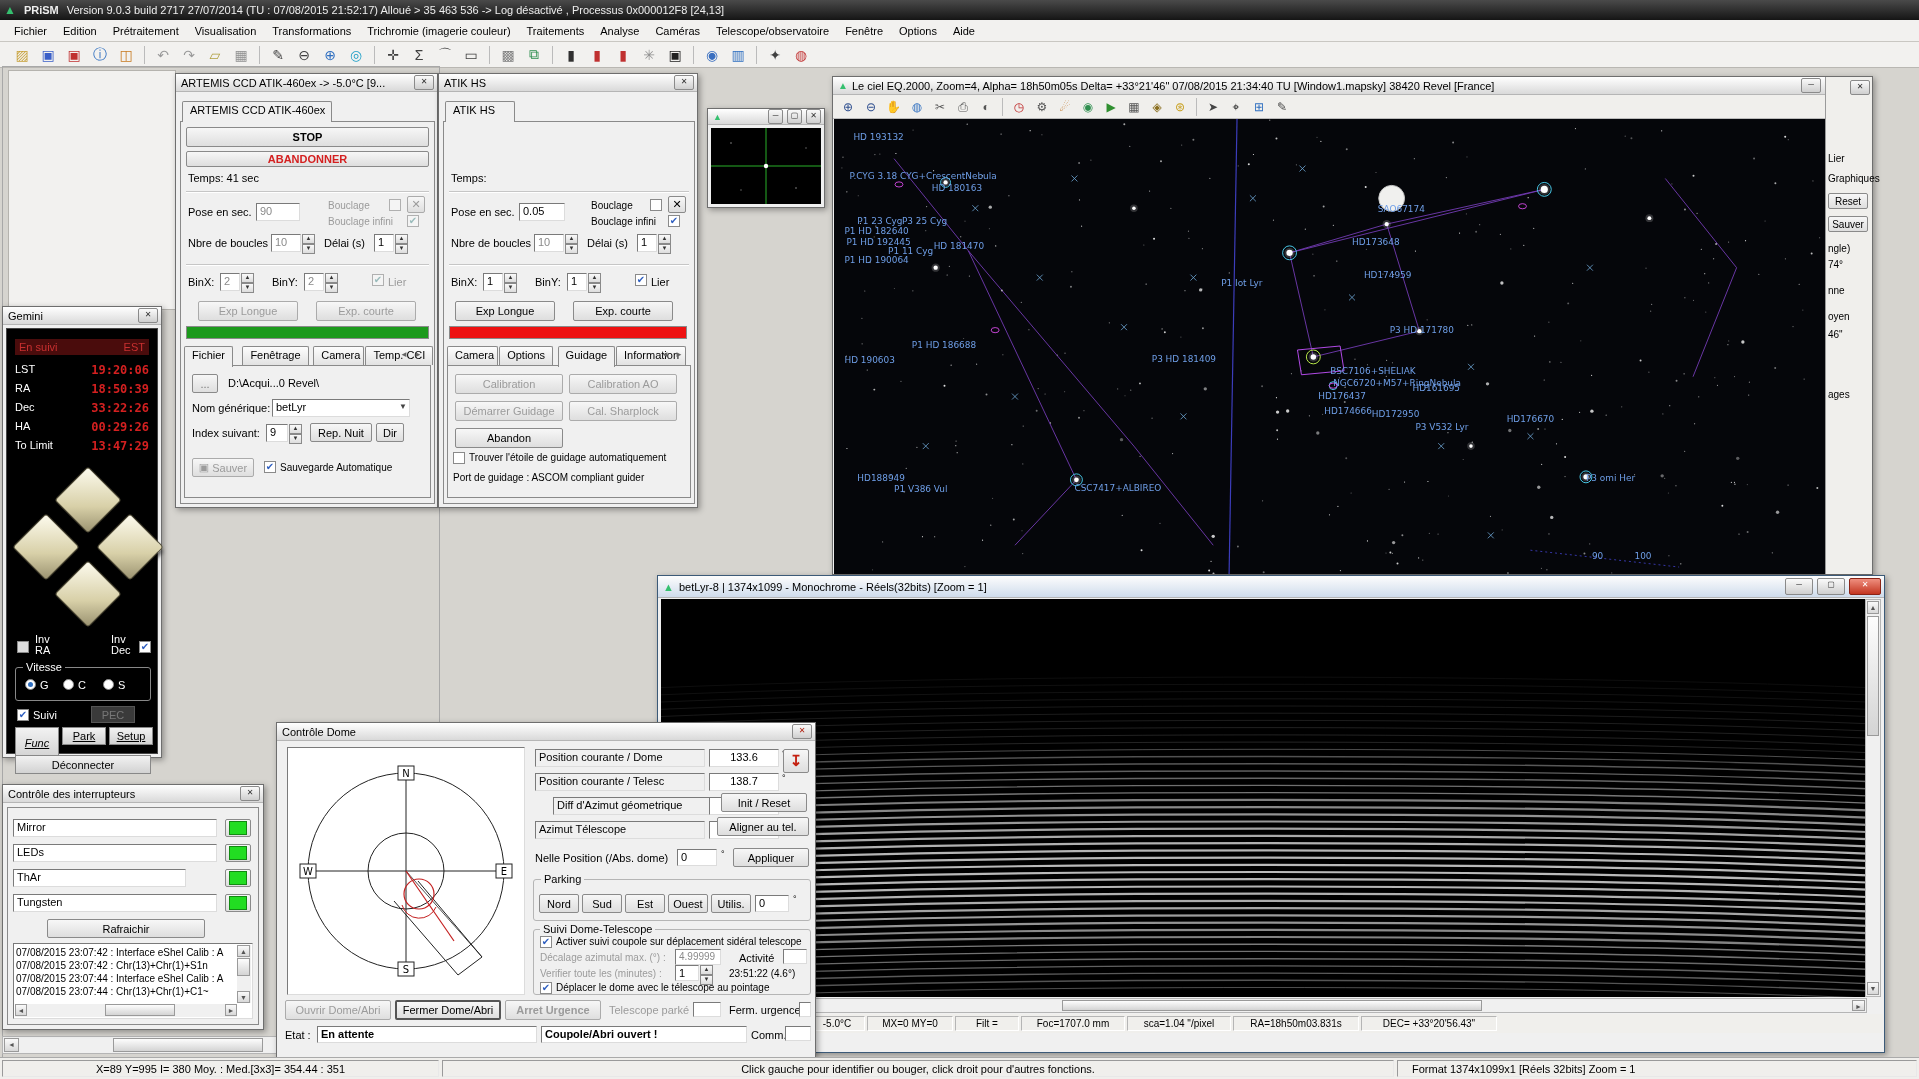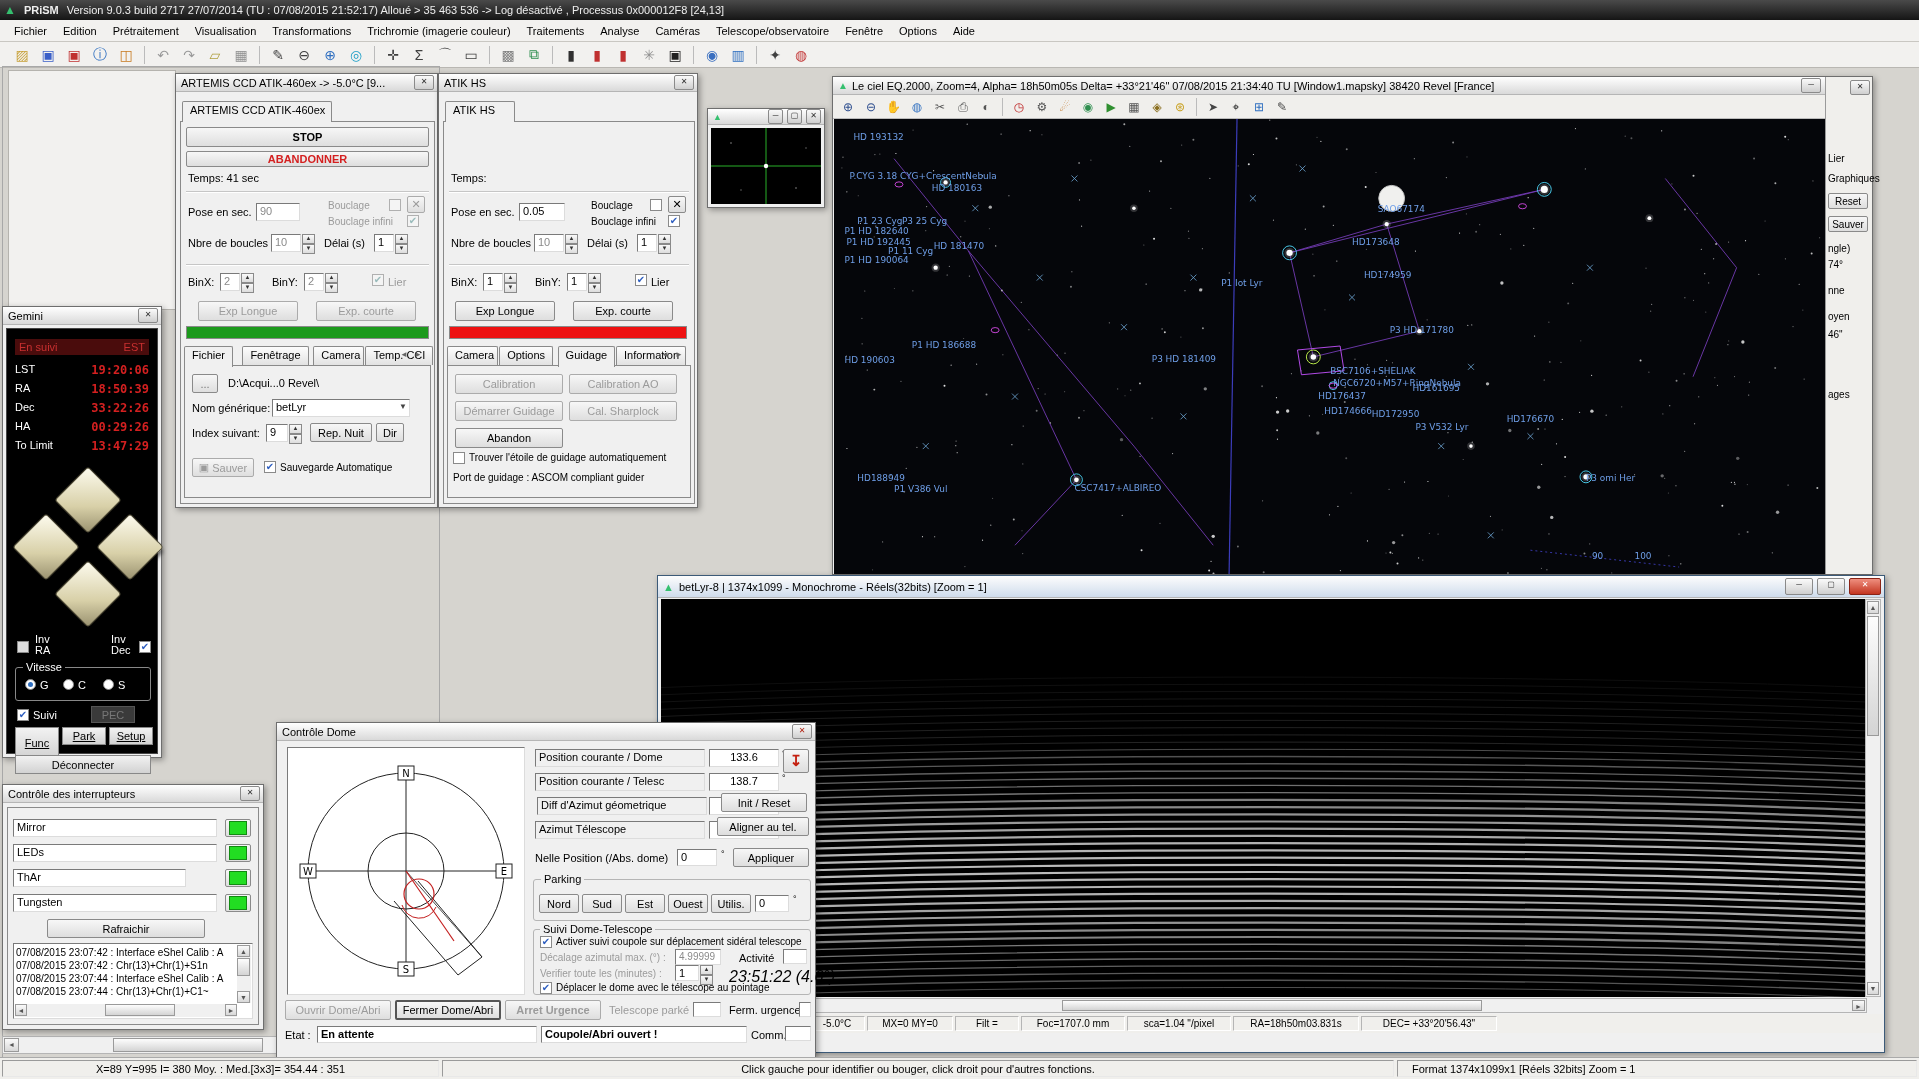--- a/index.html
+++ b/index.html
@@ -355,21 +355,21 @@
     <span class="radio" style="left:56px;top:350px;"></span>
     <span class="lbl" style="left:71px;top:350px;color:#fff;">C</span>
     <span class="radio" style="left:96px;top:350px;"></span>
     <span class="lbl" style="left:111px;top:350px;color:#fff;">S</span>
     <span class="chk" style="left:10px;top:380px;">✔</span>
     <span class="lbl" style="left:26px;top:380px;color:#fff;">Suivi</span>
     <div class="gem-btn" style="left:84px;top:377px;width:44px;height:17px;background:#3a3a3a;color:#777;border-color:#555;text-decoration:none;">
          <span>PEC</span>
       </div>
     <div id="gemini-fps">
-        <div class="gem-btn" style="left: 8px; top: 398px; width: 44px; height: 32px; position: absolute;">Func</div>
+        <div class="gem-btn" style="left: 8px; top: 398px; width: 44px; height: 32px; position: absolute; font-style: italic;">Func</div>
         <div class="gem-btn" style="left: 55px; top: 398px; width: 44px; height: 18px; position: absolute;">Park</div>
         <div class="gem-btn" style="left: 102px; top: 398px; width: 44px; height: 18px; position: absolute;">Setup</div>
       </div>
     <div class="gem-btn" style="left:8px;top:426px;width:136px;height:19px;text-decoration:none;">
          <span>Déconnecter</span>
       </div>
   </div>
 </div>
 
 <div class="w" style="left:707px;top:108px;width:118px;height:100px;">
@@ -999,21 +999,21 @@
         <text x="20" y="127" text-anchor="middle" font-size="10px" fill="#000">W</text>
       </svg>
   </div>
   <div id="dome-rows">
       <div class="sunken" style="left: 258px; top: 26px; width: 170px; height: 18px; background: rgb(240, 240, 240);">Position courante / Dome</div>
       <div class="sunken" style="left: 432px; top: 26px; width: 70px; height: 18px; text-align: center;">133.6</div>
       <span class="lbl" style="left: 505px; top: 26px; font-size: 9px;">°</span>
       <div class="sunken" style="left: 258px; top: 50px; width: 170px; height: 18px; background: rgb(240, 240, 240);">Position courante / Telesc</div>
       <div class="sunken" style="left: 432px; top: 50px; width: 70px; height: 18px; text-align: center;">138.7</div>
       <span class="lbl" style="left: 505px; top: 50px; font-size: 9px;">°</span>
-      <div class="sunken" style="left: 260px; top: 74px; width: 170px; height: 18px; background: rgb(240, 240, 240);">Diff d'Azimut géometrique</div>
+      <div class="sunken" style="left: 276px; top: 74px; width: 170px; height: 18px; background: rgb(240, 240, 240);">Diff d'Azimut géometrique</div>
       <div class="sunken" style="left: 432px; top: 74px; width: 70px; height: 18px; text-align: center;">5.1</div>
       <span class="lbl" style="left: 505px; top: 74px; font-size: 9px;">°</span>
       <div class="sunken" style="left: 258px; top: 98px; width: 170px; height: 18px; background: rgb(240, 240, 240);">Azimut Télescope</div>
       <div class="sunken" style="left: 432px; top: 98px; width: 70px; height: 18px; text-align: center;">208.7</div>
       <span class="lbl" style="left: 505px; top: 98px; font-size: 9px;">°</span>
     </div>
   <div class="btn" style="left:444px;top:70px;width:86px;height:19px;">
       <span>Init / Reset</span>
     </div>
   <div class="btn" style="left:440px;top:94px;width:92px;height:19px;">
@@ -1047,21 +1047,21 @@
   <span class="lbl dis" style="left:263px;top:229px;font-size:10px;">Décalage azimutal max. (°) :</span>
   <div class="sunken gray" style="left:398px;top:226px;width:46px;height:16px;font-size:10px;"><span>4.99999</span></div>
   <span class="lbl" style="left:462px;top:229px;">Activité</span>
   <div class="sunken" style="left:506px;top:226px;width:24px;height:15px;"></div>
   <span class="lbl dis" style="left:263px;top:245px;font-size:10px;">Verifier toute les (minutes) :</span>
   <div class="sunken" style="left:398px;top:242px;width:24px;height:16px;"><span>1</span></div>
   <span class="spin" style="left:423px;top:242px;">
       <i>▲</i>
       <i>▼</i>
     </span>
-  <span class="lbl" style="left:452px;top:245px;font-size:16px;font-style:italic;">23:51:22 (4.6°)</span>
+  <span class="lbl" style="left:452px;top:245px;font-size:10px;">23:51:22 (4.6°)</span>
   <span class="chk" style="left:263px;top:259px;">✔</span>
   <span class="lbl" style="left:279px;top:259px;font-size:10px;">Déplacer le dome avec le télescope au pointage</span>
   <div class="btn dis" style="left:8px;top:277px;width:106px;height:20px;">
       <span>Ouvrir Dome/Abri</span>
     </div>
   <div class="btn" style="left:118px;top:277px;width:106px;height:20px;border-width:2px;border-color:#555;">
       <span>Fermer Dome/Abri</span>
     </div>
   <div class="btn dis" style="left:228px;top:277px;width:96px;height:20px;font-weight:bold;">
       <span>Arret Urgence</span>

